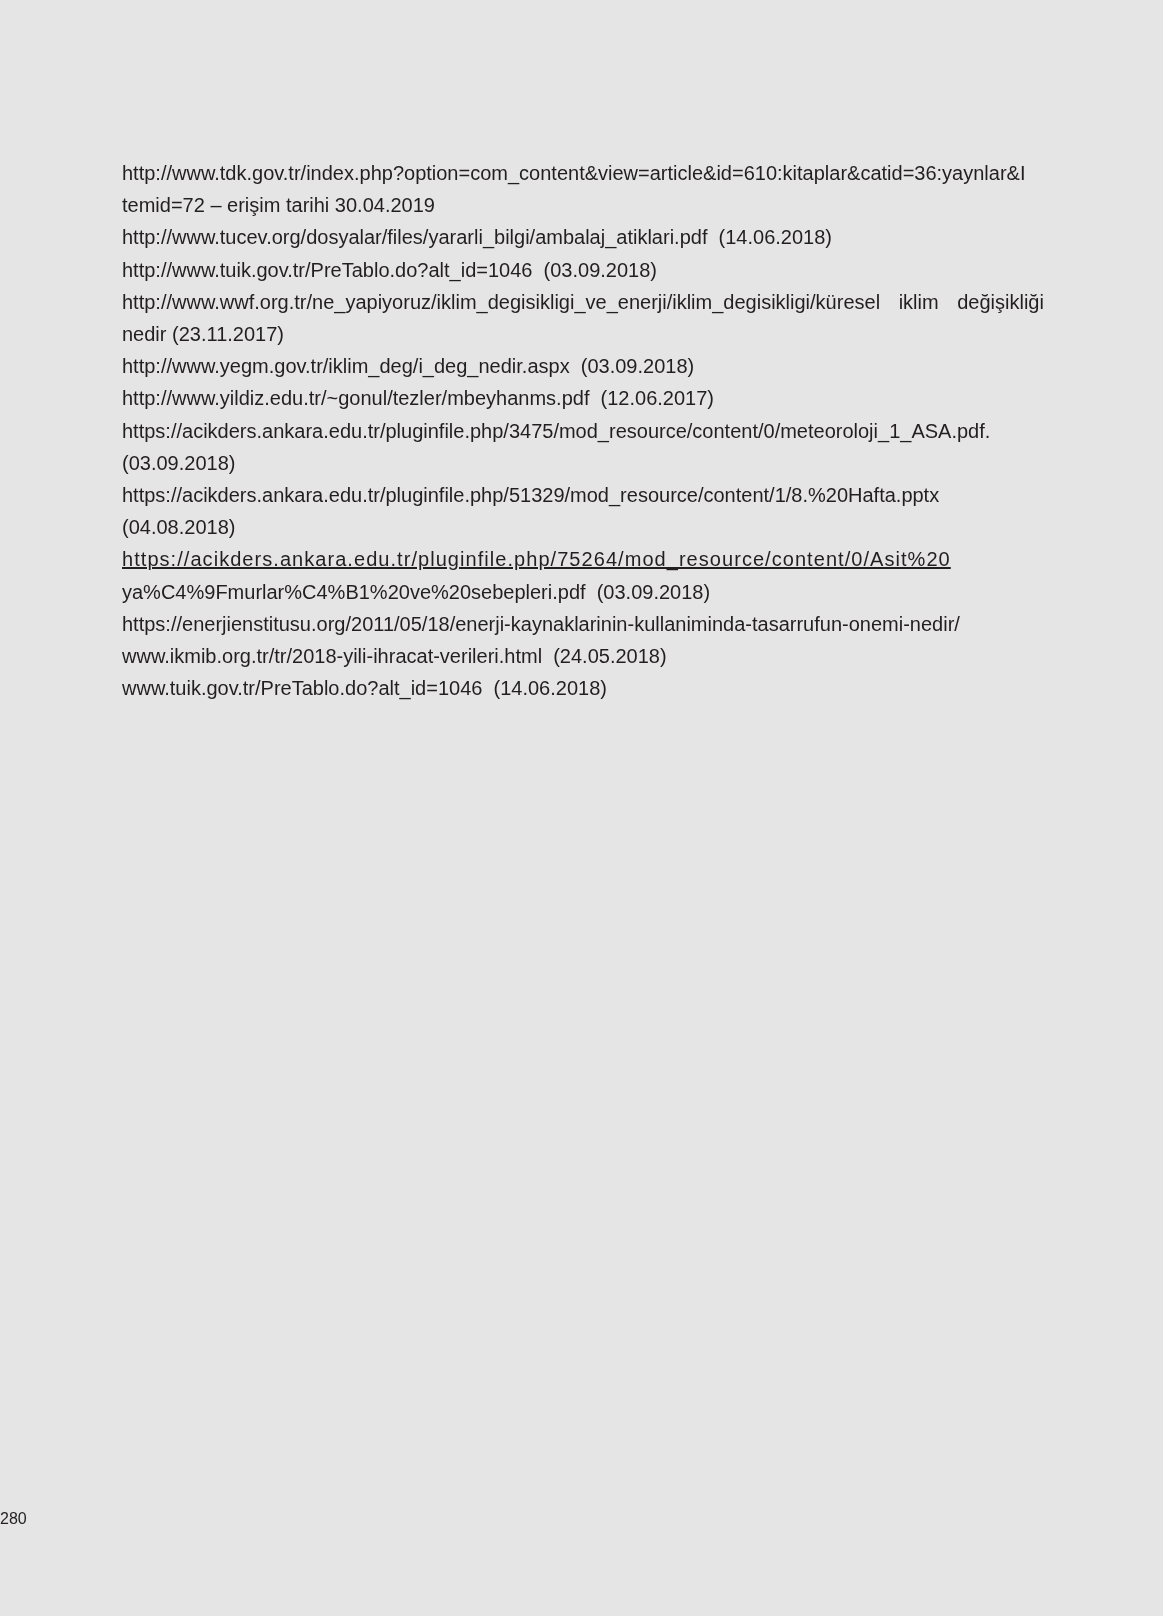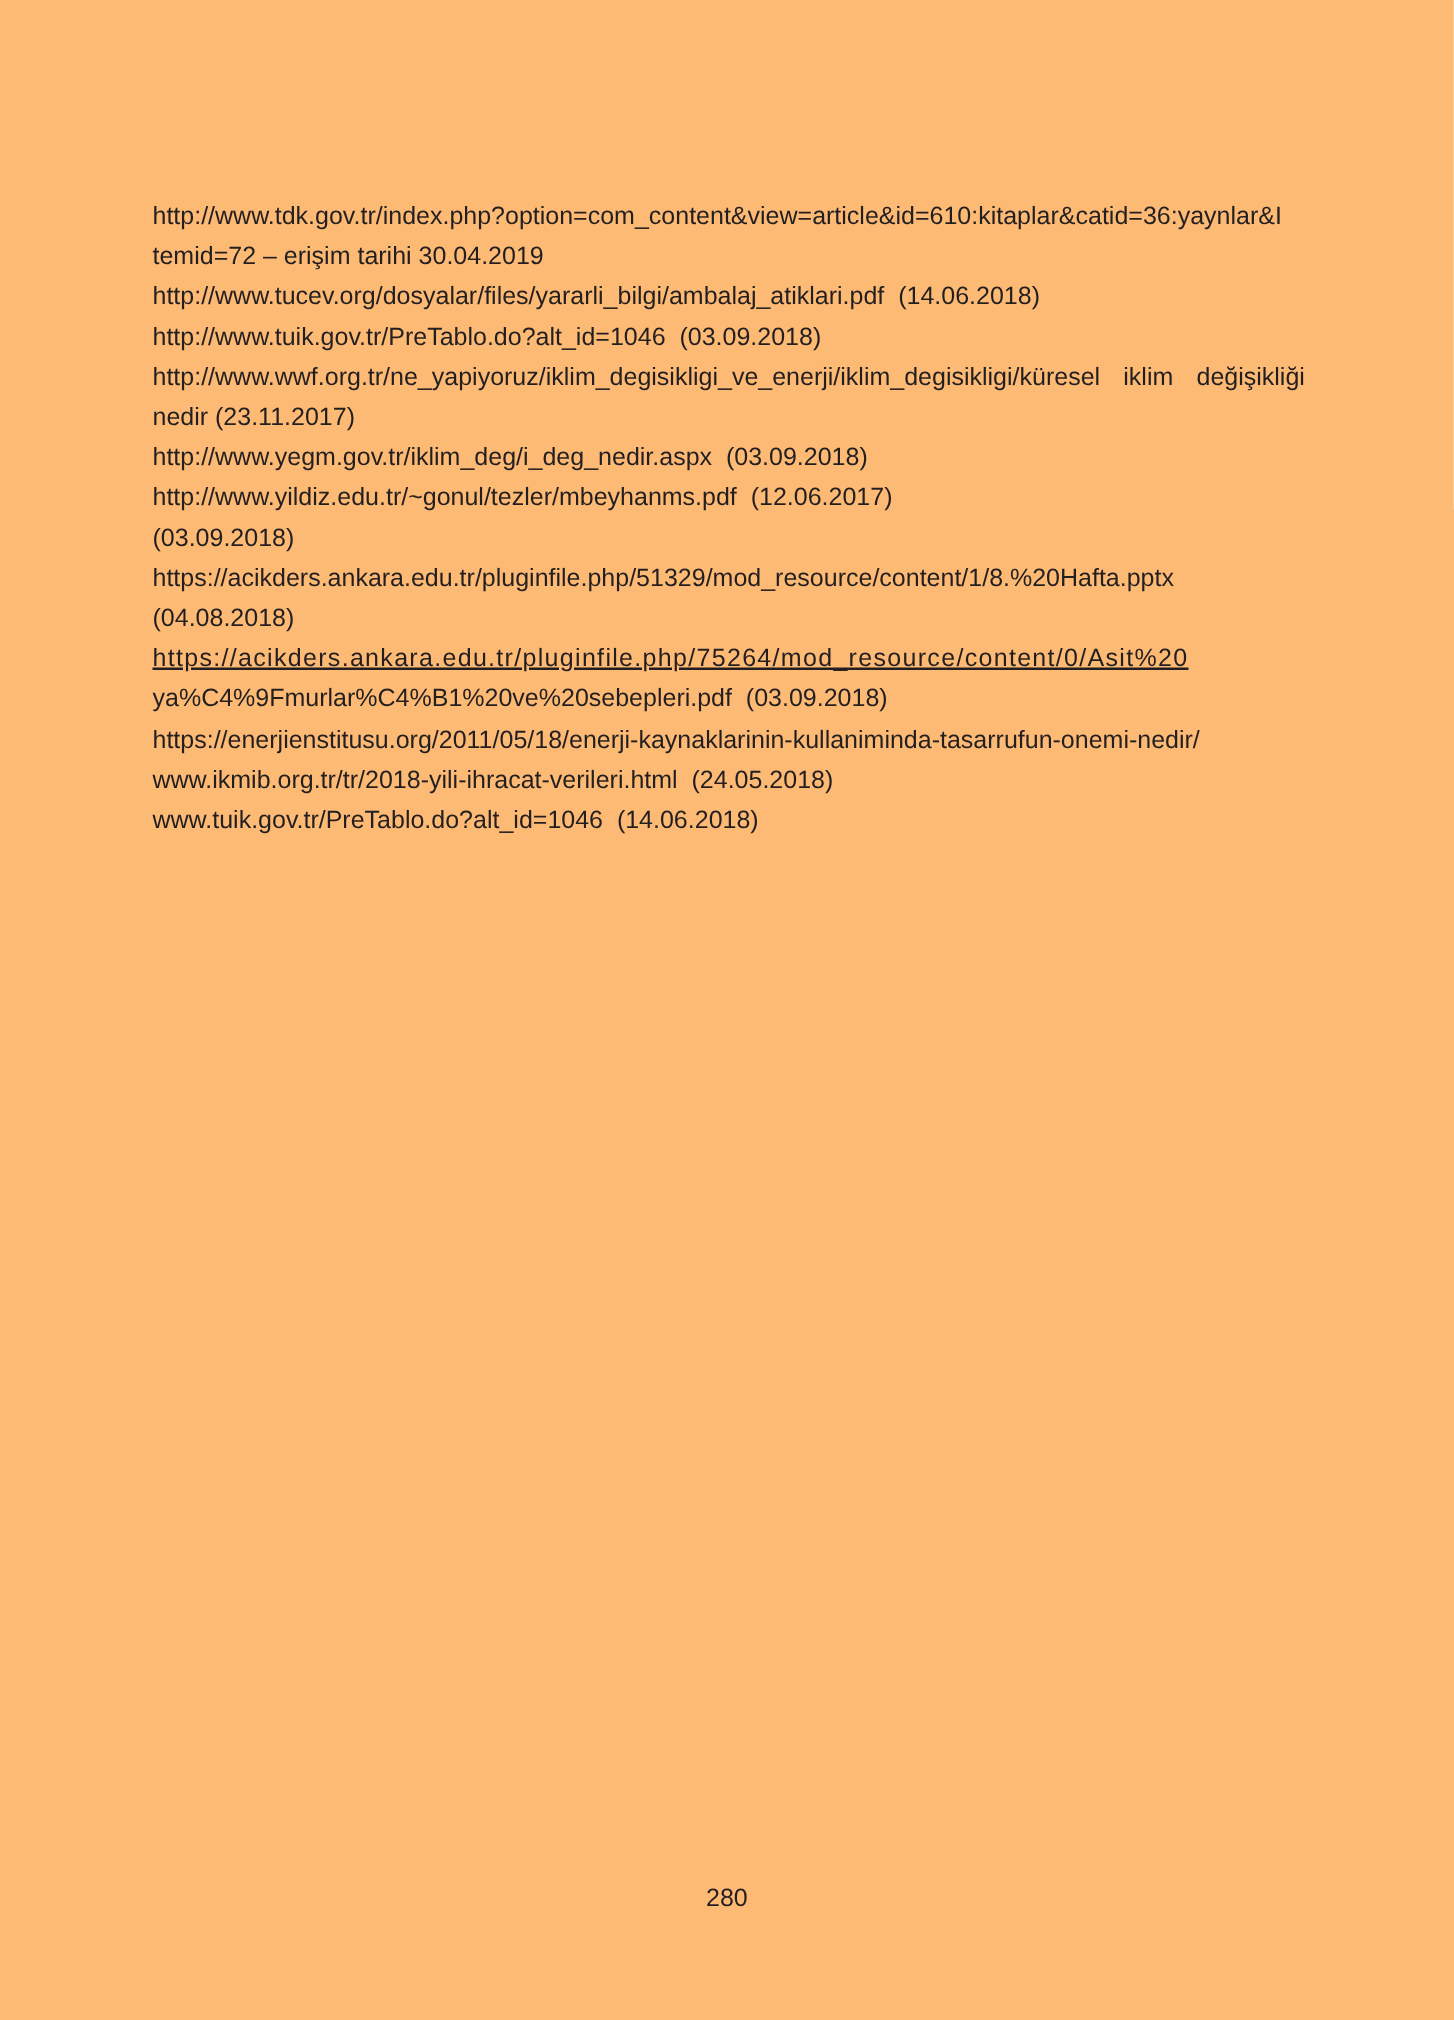--- a/index.html
+++ b/index.html
@@ -11,21 +11,21 @@
     position: relative;
     width: 1163px;
     height: 1616px;
     font-family: "Liberation Sans", sans-serif;
     color: #231f20;
     overflow: hidden;
   }
   .page {
     position: absolute;
     inset: 0;
-    background: #fdba74;
+    background: #e5e5e5;
     padding-left: 12px;
   }
   .refs {
     position: absolute;
     left: 122px;
     top: 157px;
     width: 892px;
     font-size: 20px;
     line-height: 32.2px;
   }
@@ -37,38 +37,38 @@
     text-decoration: underline;
   }
   .ref-line.ws {
     word-spacing: 13px;
   }
   .pagenum {
     position: absolute;
     top: 1505px;
     left: 0;
     width: 100%;
-    text-align: center;
-    font-size: 20px;
+    font-size: 16px;
     line-height: 28px;
   }
 </style>
 </head>
 <body>
 
 <div class="page">
   <div class="refs" id="refs">
       <div class="ref-line">http://www.tdk.gov.tr/index.php?option=com_content&amp;view=article&amp;id=610:kitaplar&amp;catid=36:yaynlar&amp;I</div>
       <div class="ref-line">temid=72 – erişim tarihi 30.04.2019</div>
       <div class="ref-line">http://www.tucev.org/dosyalar/files/yararli_bilgi/ambalaj_atiklari.pdf  (14.06.2018)</div>
       <div class="ref-line">http://www.tuik.gov.tr/PreTablo.do?alt_id=1046  (03.09.2018)</div>
       <div class="ref-line ws">http://www.wwf.org.tr/ne_yapiyoruz/iklim_degisikligi_ve_enerji/iklim_degisikligi/küresel iklim değişikliği</div>
       <div class="ref-line">nedir (23.11.2017)</div>
       <div class="ref-line">http://www.yegm.gov.tr/iklim_deg/i_deg_nedir.aspx  (03.09.2018)</div>
       <div class="ref-line">http://www.yildiz.edu.tr/~gonul/tezler/mbeyhanms.pdf  (12.06.2017)</div>
+      <div class="ref-line">https://acikders.ankara.edu.tr/pluginfile.php/3475/mod_resource/content/0/meteoroloji_1_ASA.pdf.</div>
       <div class="ref-line">(03.09.2018)</div>
       <div class="ref-line">https://acikders.ankara.edu.tr/pluginfile.php/51329/mod_resource/content/1/8.%20Hafta.pptx</div>
       <div class="ref-line">(04.08.2018)</div>
       <div class="ref-line ls">https://acikders.ankara.edu.tr/pluginfile.php/75264/mod_resource/content/0/Asit%20</div>
       <div class="ref-line">ya%C4%9Fmurlar%C4%B1%20ve%20sebepleri.pdf  (03.09.2018)</div>
       <div class="ref-line">https://enerjienstitusu.org/2011/05/18/enerji-kaynaklarinin-kullaniminda-tasarrufun-onemi-nedir/</div>
       <div class="ref-line">www.ikmib.org.tr/tr/2018-yili-ihracat-verileri.html  (24.05.2018)</div>
       <div class="ref-line">www.tuik.gov.tr/PreTablo.do?alt_id=1046  (14.06.2018)</div>
     </div>
   <div class="pagenum">280</div>

